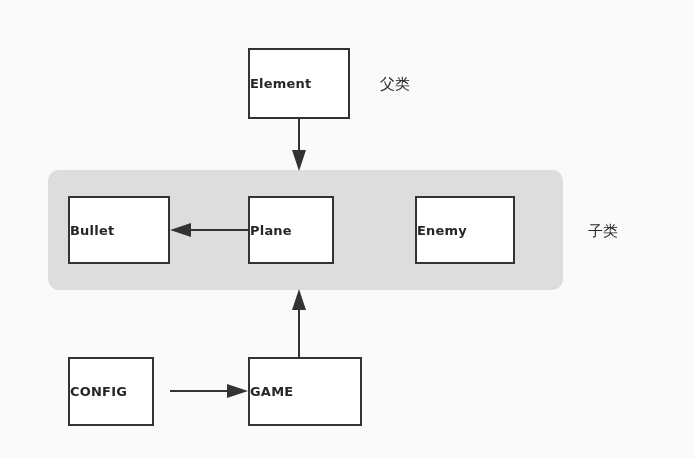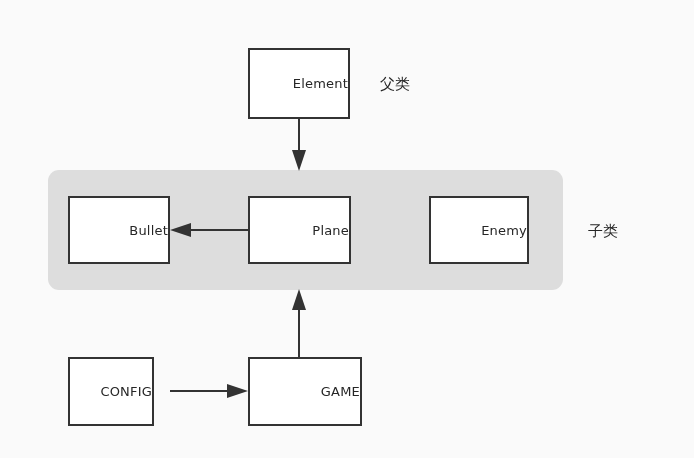--- a/index.html
+++ b/index.html
@@ -28,33 +28,34 @@
     background: #dddddd;
     border-radius: 11px;
   }
   .node-box {
     position: absolute;
     box-sizing: border-box;
     background: #ffffff;
     border: 2px solid #333333;
     display: flex;
     align-items: center;
-    justify-content: flex-end;
+    justify-content: flex-start;
+    font-weight: bold;
   }
   .node-label {
     font-size: 13px;
     color: #262626;
     letter-spacing: 0.2px;
     line-height: 1;
     white-space: nowrap;
   }
   #node-element  { left: 248px; top: 48px;  width: 102px; height: 71px; }
   #node-bullet   { left: 68px;  top: 196px; width: 102px; height: 68px; }
-  #node-plane    { left: 248px; top: 196px; width: 103px; height: 68px; }
-  #node-enemy    { left: 429px; top: 196px; width: 100px; height: 68px; }
+  #node-plane    { left: 248px; top: 196px; width: 86px; height: 68px; }
+  #node-enemy    { left: 415px; top: 196px; width: 100px; height: 68px; }
   #node-config   { left: 68px;  top: 357px; width: 86px; height: 69px; }
   #node-game     { left: 248px; top: 357px; width: 114px; height: 69px; }
 
   .side-label {
     position: absolute;
     font-size: 15px;
     color: #262626;
     white-space: nowrap;
     line-height: 1;
   }

